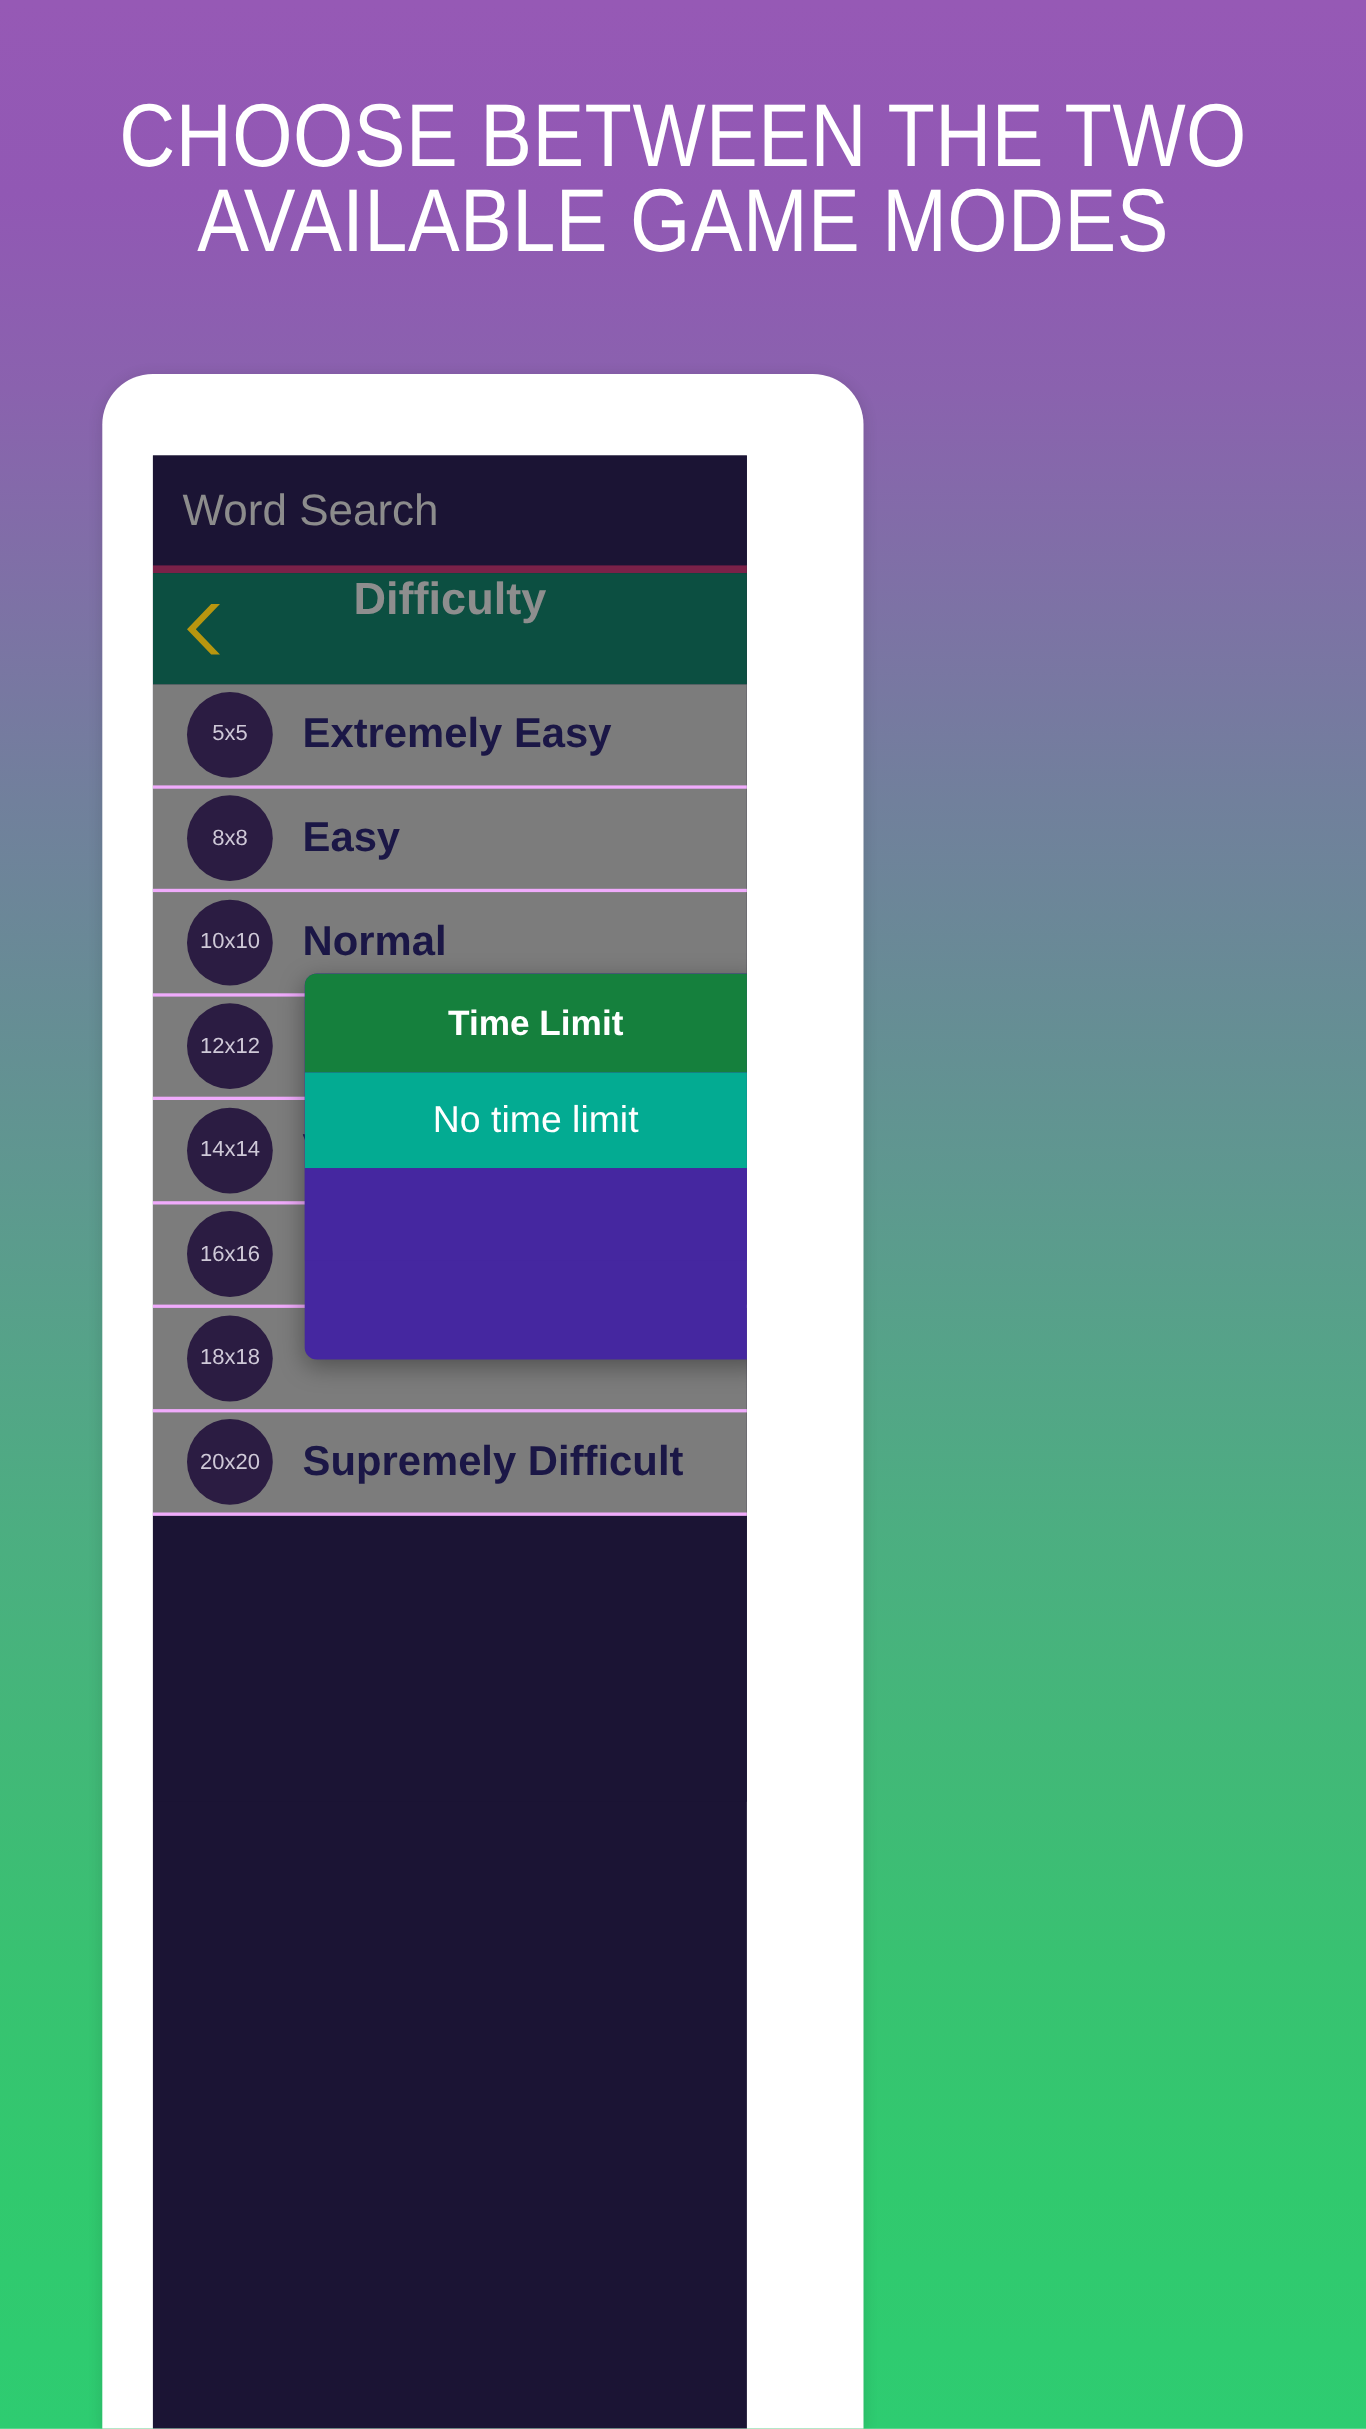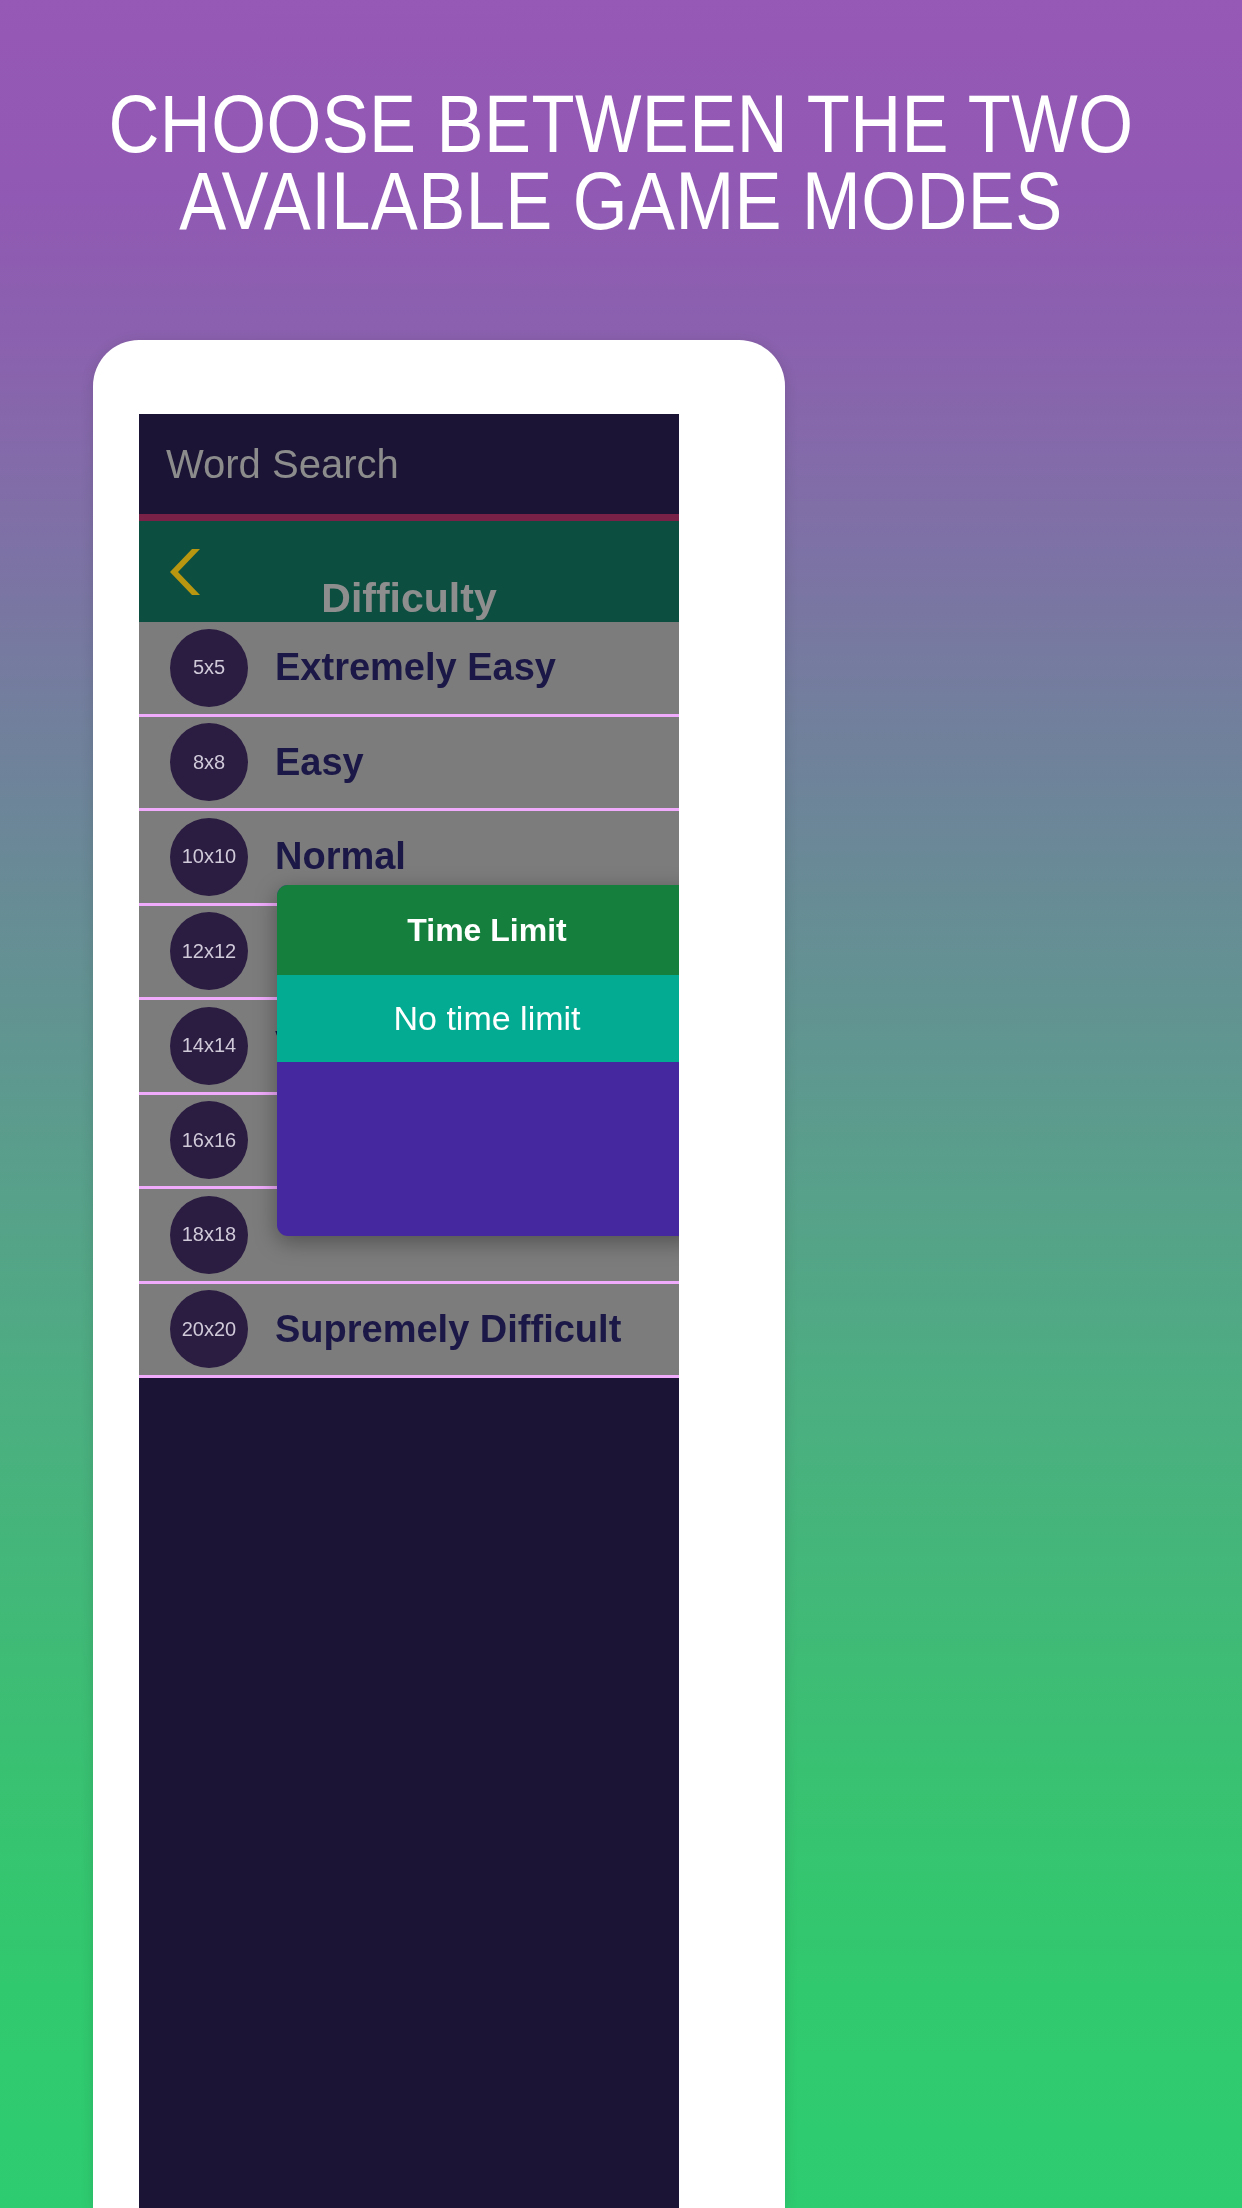--- a/index.html
+++ b/index.html
@@ -79,21 +79,21 @@
     height:7px;
     background:#7a2148;
   }
 
   
   .diff-header{
     position:relative;
     height:101px;
     background:#0c4f41;
     display:flex;
-    align-items:flex-end;
+    align-items:flex-start;
     justify-content:center;
   }
   .back-chevron{
     position:absolute;
     left:20px;
     top:50%;
     transform:translateY(-50%);
     width:52px;
     height:56px;
     display:flex;

